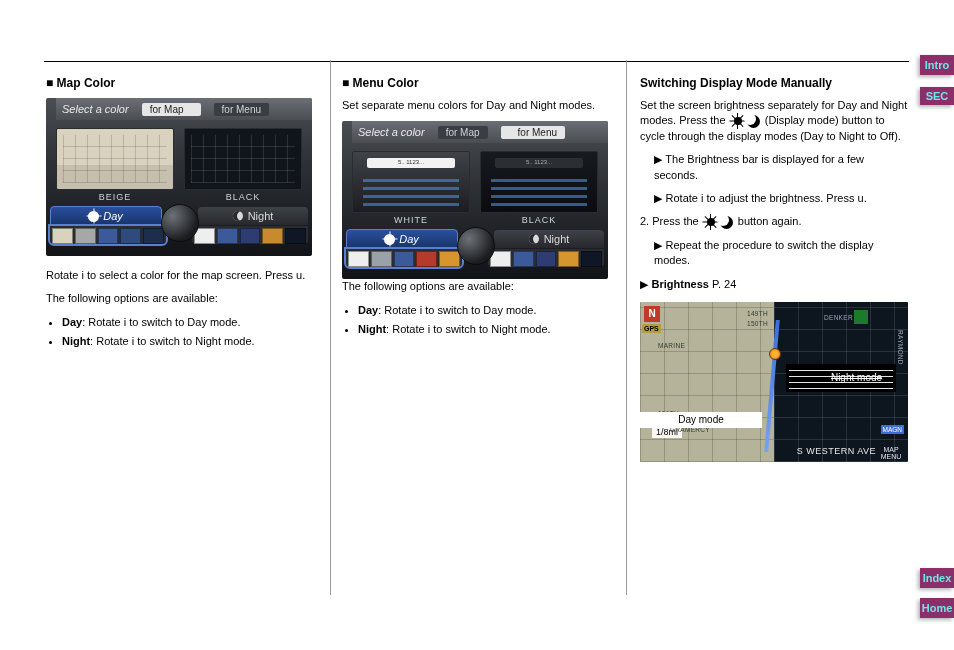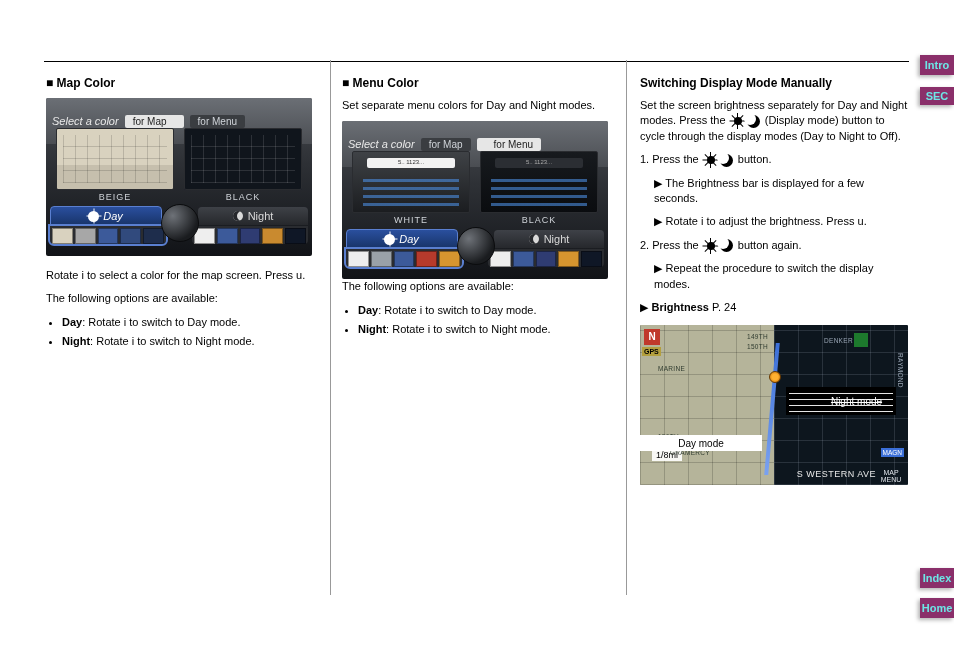--- a/index.html
+++ b/index.html
@@ -80,26 +80,26 @@
     border-radius: 2px;
     background:
       linear-gradient(#4a4d52, #2e3136 40%, #111317 100%);
     position: relative;
     overflow: hidden;
     font-family: Arial, Helvetica, sans-serif;
     color: #d0d0d0;
   }
   .navscreen .titlebar {
     position: absolute;
-    top: 0; left: 0; right: 0;
+    top: 0; left: 10px; right: 0;
     height: 22px;
     display: flex;
     align-items: center;
-    gap: 6px;
-    padding: 12px 6px;
+    gap: 13px;
+    padding: 0 6px;
     background: linear-gradient(#6b6f75, #4a4d52);
     font-size: 11px;
   }
   .navscreen .titlebar .title { color: #e8e8e8; font-style: italic; font-weight: 500; flex: 0 0 auto; }
   .navscreen .titlebar .tab {
     padding: 1px 8px;
     border-radius: 2px;
     background: #3a3d41;
     font-size: 10px;
     color: #cfd3d8;
@@ -553,33 +553,20 @@
         <span class="ray" style="transform:rotate(0deg)"></span>
         <span class="ray" style="transform:rotate(45deg)"></span>
         <span class="ray" style="transform:rotate(90deg)"></span>
         <span class="ray" style="transform:rotate(135deg)"></span>
       </span>
       <span class="moonblack"></span>
     </span>
     <span>(Display mode) button to cycle through the display modes (Day to Night to Off).</span>
   </p>
 
-  <p>
-    <span>1. Press the</span>
-    <span class="icons-line" style="display:inline-flex; vertical-align:middle; margin:0 2px;">
-      <span class="sunburst">
-        <span class="ray" style="transform:rotate(0deg)"></span>
-        <span class="ray" style="transform:rotate(45deg)"></span>
-        <span class="ray" style="transform:rotate(90deg)"></span>
-        <span class="ray" style="transform:rotate(135deg)"></span>
-      </span>
-      <span class="moonblack"></span>
-    </span>
-    <span>button.</span>
-  </p>
 
   <p style="padding-left:14px">▶ The Brightness bar is displayed for a few seconds.</p>
   <p style="padding-left:14px">
     <span>▶ Rotate</span>
     <span>i</span>
     <span>to adjust the brightness. Press</span>
     <span>u</span><span>.</span>
   </p>
 
   <p>

